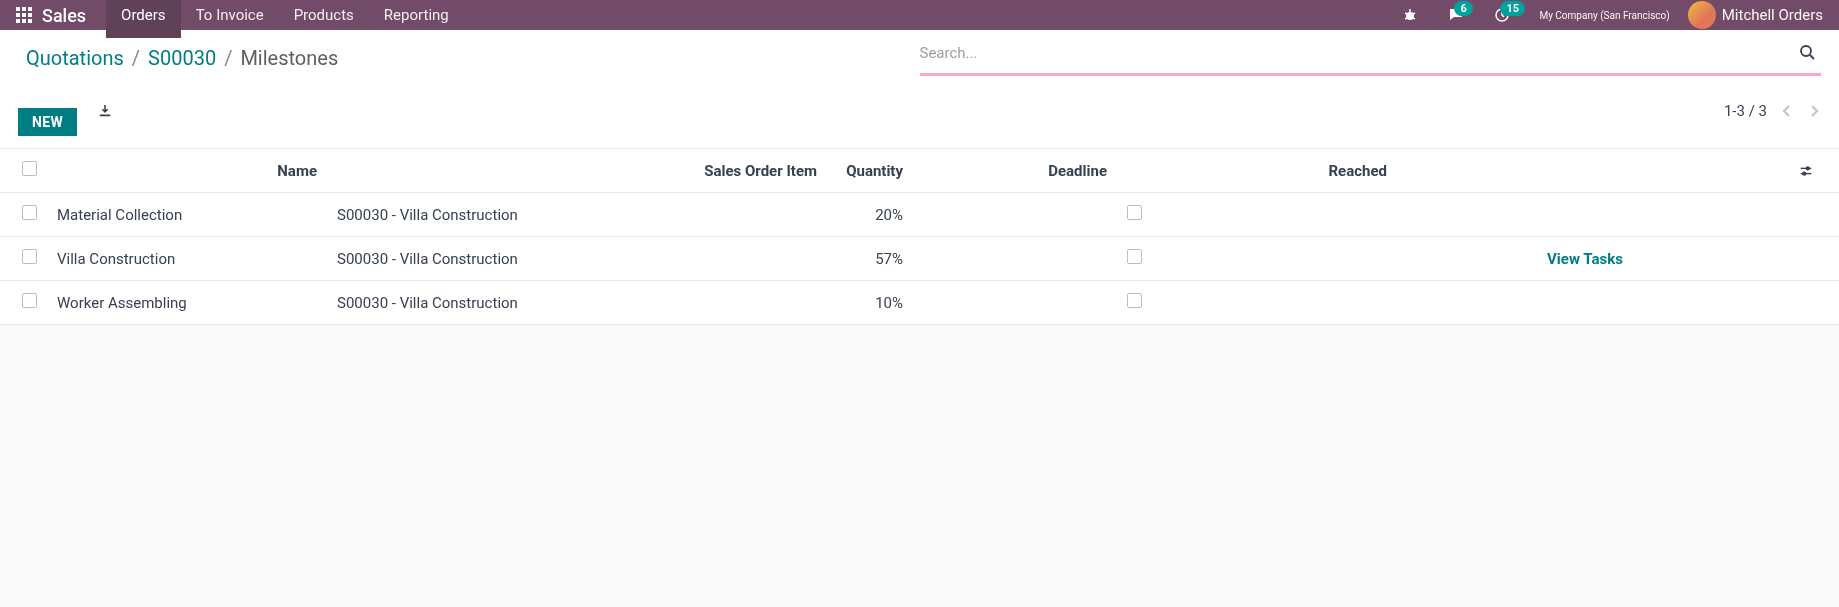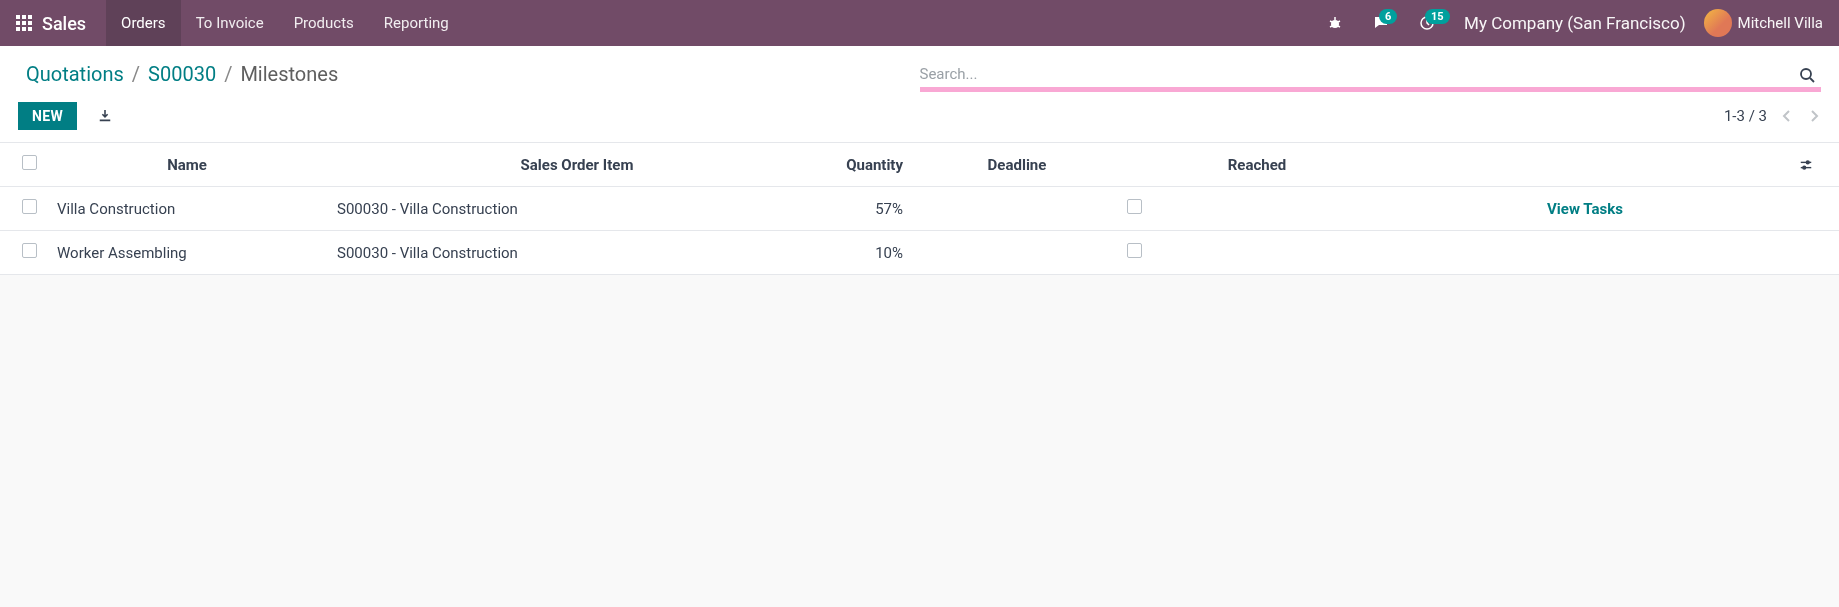--- a/index.html
+++ b/index.html
@@ -1,52 +1,52 @@
 <!DOCTYPE html>
 <html><head>
 <meta charset="utf-8">
 <style>
 * { margin:0; padding:0; box-sizing:border-box; font-family:-apple-system,BlinkMacSystemFont,"Segoe UI",Roboto,sans-serif; }
 body { background:#f9f9f9; color:#374151; width:1839px; }
 
-.navbar { background:#714b67; height:46px; display:flex; align-items:center; color:#fff; padding:0 16px; }
+.navbar { background:#714b67; height:30px; display:flex; align-items:center; color:#fff; padding:0 16px; }
 .nav-apps-icon { width:16px; height:16px; margin-right:10px; cursor:pointer; }
 .nav-brand { font-size:18px; font-weight:500; margin-right:20px; cursor:pointer; }
 .nav-item { padding:6px 15px; height:46px; display:flex; align-items:center; font-size:15px; cursor:pointer; color:rgba(255,255,255,.9); }
 .nav-item.active { background:#5f4158; color:#fff; }
 .nav-spacer { flex:1; }
 .nav-icon-btn { width:28px; display:flex; align-items:center; justify-content:center; position:relative; cursor:pointer; margin:0 5px; }
 .badge { position:absolute; top:-6px; left:12px; background:#00a09d; color:#fff; font-size:11px; font-weight:700; padding:1px 6px; border-radius:9px; min-width:18px; text-align:center; }
 .nav-right { display:flex; align-items:center; gap:8px; }
-.company { font-size:17px; padding:0 10px; cursor:pointer; color:rgba(255,255,255,.95); }
+.company { font-size:10px; padding:0 10px; cursor:pointer; color:rgba(255,255,255,.95); }
 .avatar { width:28px; height:28px; border-radius:50%; background:linear-gradient(135deg,#f4b942 0%,#e07856 60%); display:inline-block; margin-right:6px; vertical-align:middle; }
 .username { font-size:15px; color:rgba(255,255,255,.95); cursor:pointer; display:flex; align-items:center; }
 
 .control-panel { background:#fff; padding:10px 18px 0; }
 .cp-top { display:flex; }
 .breadcrumb { display:flex; align-items:center; font-size:20px; padding:6px 0;margin-left:8px; }
 .bc-link { color:#017e84; cursor:pointer; }
 .bc-sep { color:#888; padding:0 8px; }
 .bc-cur { color:#5f5f5f; }
-.search-wrap { margin-left:auto; flex:0 0 50%; position:relative; border-bottom:5px solid #f9a8d4; display:flex; align-items:flex-end; padding:4px 0; }
+.search-wrap { margin-left:auto; flex:0 0 50%; position:relative; border-bottom:3px solid #f9a8d4; display:flex; align-items:flex-start; padding:4px 0; }
 .search-input { border:none; outline:none; font-size:15px; width:100%; color:#374151; background:transparent; }
 .search-input::placeholder { color:#9aa0a6; }
 .search-icon { color:#495057; cursor:pointer; padding:0 6px; }
 
 .cp-bottom { display:flex; align-items:center; padding:10px 0 12px; }
-.new-btn { background:#017e84; color:#fff; border:none; padding:6px 14px; font-size:14px; font-weight:700; margin-right:14px; cursor:pointer; letter-spacing:.4px; }
+.new-btn { background:#017e84; color:#fff; border:none; padding:6px 14px; font-size:14px; font-weight:700; margin-right:14px; cursor:pointer; letter-spacing:.4px;margin-top:22px; }
 .dl-btn { color:#495057; cursor:pointer; padding:4px 6px; }
 .filter-group { display:flex; gap:26px; margin-left:auto; margin-right:auto; }
 .filter-btn { display:flex; align-items:center; gap:6px; color:#374151; font-size:15px; cursor:pointer; }
 .pager-group { display:flex; align-items:center; gap:13px; margin-left:auto; }
 .pager-text { font-size:15px; color:#374151; }
 .pager-nav { color:#c0c4c8; cursor:pointer; padding:2px; }
 
 .table { width:100%; background:#fff; border-top:1px solid #e5e7eb; border-bottom:1px solid #e5e7eb; border-collapse:collapse; font-size:15px; }
-.table th { text-align:center; font-weight:700; color:#374151; padding:12px 10px; border-bottom:1px solid #e5e7eb; }
+.table th { text-align:right; font-weight:700; color:#374151; padding:12px 10px; border-bottom:1px solid #e5e7eb; }
 .table td { padding:12px 10px; border-bottom:1px solid #e5e7eb; color:#374151; }
 .table tr:last-child td { border-bottom:none; }
 .chk { width:15px; height:15px; border:1px solid #b8bfc6; border-radius:2px; display:inline-block; background:#fff; cursor:pointer; }
 .th-chk, .td-chk { width:46px; padding-left:22px !important; }
 .th-name, .td-name { width:280px; }
 .th-so, .td-so { width:500px; }
 .th-qty, .td-qty { width:90px; text-align:right !important; padding-right:14px !important; }
 .th-dl, .td-dl { width:200px; }
 .th-reached, .td-reached { width:280px; }
 .td-action { text-align:center; padding-right:26px !important; }
@@ -98,21 +98,21 @@
     <div class="nav-icon-btn">
       <svg viewBox="0 0 16 16" width="16" height="16" fill="none" stroke="#fff" stroke-width="1.5">
           <circle cx="8" cy="8" r="6"></circle>
           <path d="M8 5v3l2 2"></path>
         </svg>
       <span class="badge">15</span>
     </div>
     <div class="company">My Company (San Francisco)</div>
     <div class="username">
       <span class="avatar"></span>
-      <span>Mitchell Villa</span>
+      <span>Mitchell Orders</span>
     </div>
   </div>
 </div>
 
 <div class="control-panel">
   <div class="cp-top">
     <div class="breadcrumb">
       <span class="bc-link">Quotations</span>
       <span class="bc-sep">/</span>
       <span class="bc-link">S00030</span>
@@ -169,20 +169,30 @@
             <circle cx="10" cy="5" r="1.6" fill="#374151"></circle>
             <line x1="2" y1="11" x2="14" y2="11"></line>
             <circle cx="6" cy="11" r="1.6" fill="#374151"></circle>
           </svg>
       </th>
     </tr>
   </thead>
   <tbody>
     <tr>
       <td class="td-chk"><span class="chk"></span></td>
+      <td class="td-name">Material Collection</td>
+      <td class="td-so">S00030 - Villa Construction</td>
+      <td class="td-qty">20%</td>
+      <td class="td-dl"></td>
+      <td class="td-reached"><span class="chk"></span></td>
+      <td class="td-action"><span class="action-link"></span></td>
+      <td></td>
+    </tr>
+    <tr>
+      <td class="td-chk"><span class="chk"></span></td>
       <td class="td-name">Villa Construction</td>
       <td class="td-so">S00030 - Villa Construction</td>
       <td class="td-qty">57%</td>
       <td class="td-dl"></td>
       <td class="td-reached"><span class="chk"></span></td>
       <td class="td-action"><span class="action-link">View Tasks</span></td>
       <td></td>
     </tr>
     <tr>
       <td class="td-chk"><span class="chk"></span></td>

